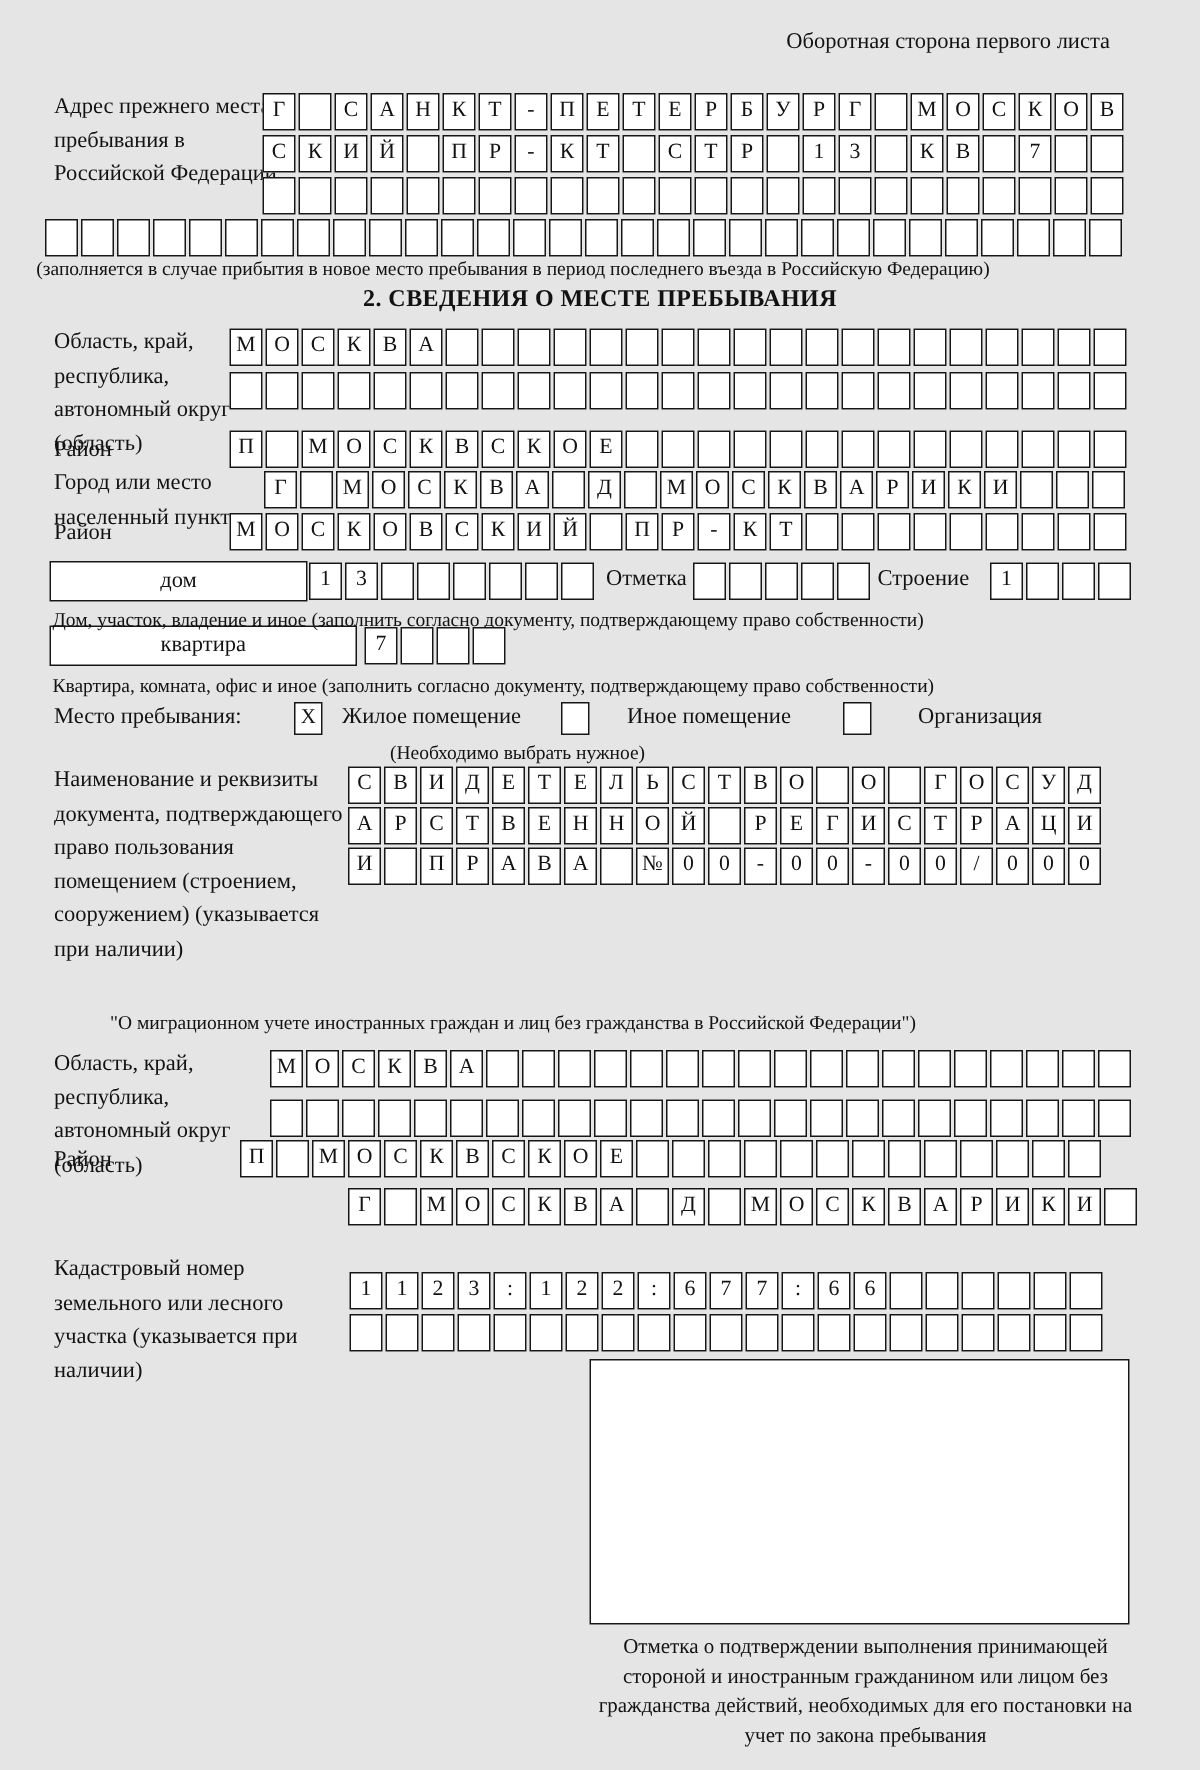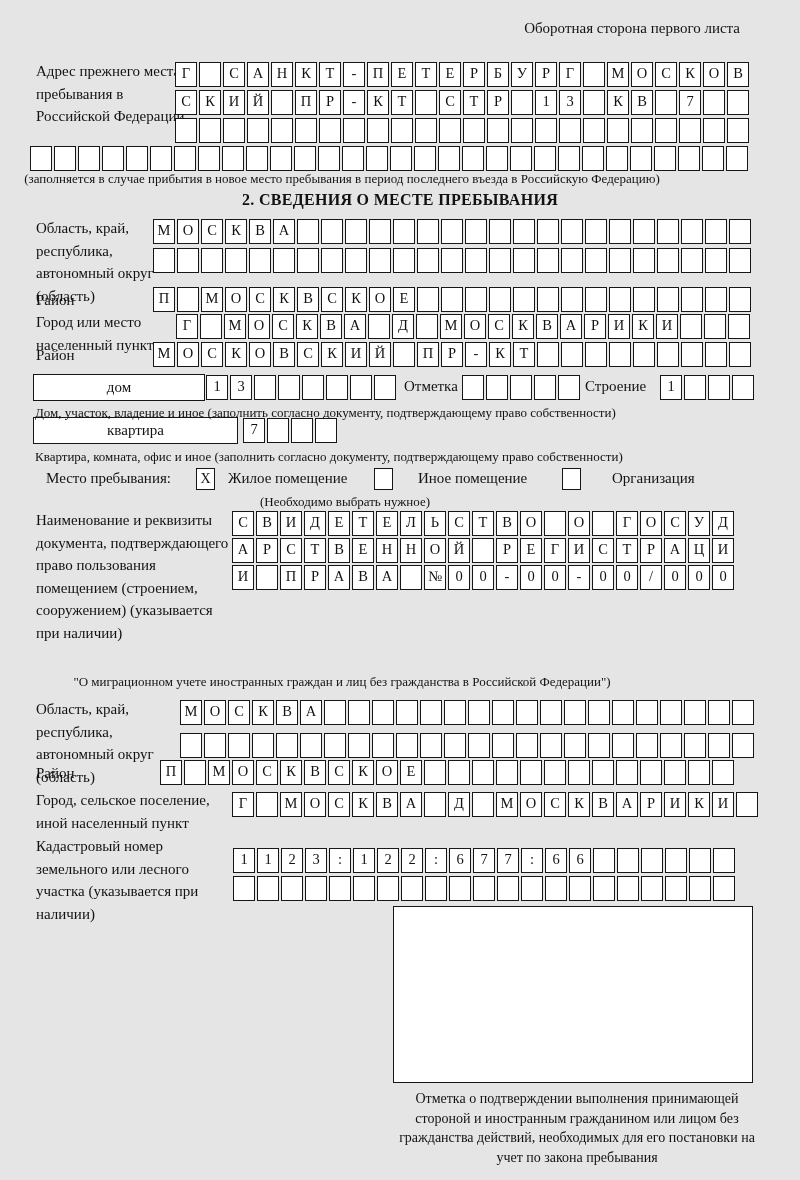--- a/index.html
+++ b/index.html
@@ -323,21 +323,21 @@
 
   <div class="abs cap" style="left:35px;top:404px;width:760px">Дом, участок, владение и иное (заполнить согласно документу, подтверждающему право собственности)</div>
   <div class="abs cellrow" style="left:243px;top:418px">
       <span class="cell">7</span>
       <span class="cell"></span>
       <span class="cell"></span>
       <span class="cell"></span>
     </div>
   <div class="abs cap" style="left:35px;top:448px;width:760px">Квартира, комната, офис и иное (заполнить согласно документу, подтверждающему право собственности)</div>
 
-  <div class="abs il" style="left:46px;top:470px">Место пребывания:</div>
+  <div class="abs il" style="left:36px;top:470px">Место пребывания:</div>
   <div class="abs chk" style="left:196px;top:468px">X</div>
   <div class="abs il" style="left:228px;top:470px">Жилое помещение</div>
   <div class="abs chk" style="left:374px;top:468px"></div>
   <div class="abs il" style="left:418px;top:470px">Иное помещение</div>
   <div class="abs chk" style="left:562px;top:468px"></div>
   <div class="abs il" style="left:612px;top:470px">Организация</div>
   <div class="abs cap" style="left:240px;top:493px;width:210px;text-align:center">(Необходимо выбрать нужное)</div>
 
   <div class="abs lbl" style="left:36px;top:509px;width:200px">Наименование и реквизиты документа, подтверждающего право пользования помещением (строением, сооружением) (указывается при наличии)</div>
   <div class="abs cellrow" style="left:232px;top:511px">
@@ -487,21 +487,20 @@
       <span class="cell"></span>
       <span class="cell"></span>
       <span class="cell"></span>
       <span class="cell"></span>
       <span class="cell"></span>
       <span class="cell"></span>
       <span class="cell"></span>
       <span class="cell"></span>
     </div>
 
-  <div class="abs lbl" style="left:36px;top:789px;width:200px">Город, сельское поселение, иной населенный пункт</div>
   <div class="abs cellrow" style="left:232px;top:792px">
       <span class="cell">Г</span>
       <span class="cell"></span>
       <span class="cell">М</span>
       <span class="cell">О</span>
       <span class="cell">С</span>
       <span class="cell">К</span>
       <span class="cell">В</span>
       <span class="cell">А</span>
       <span class="cell"></span>

